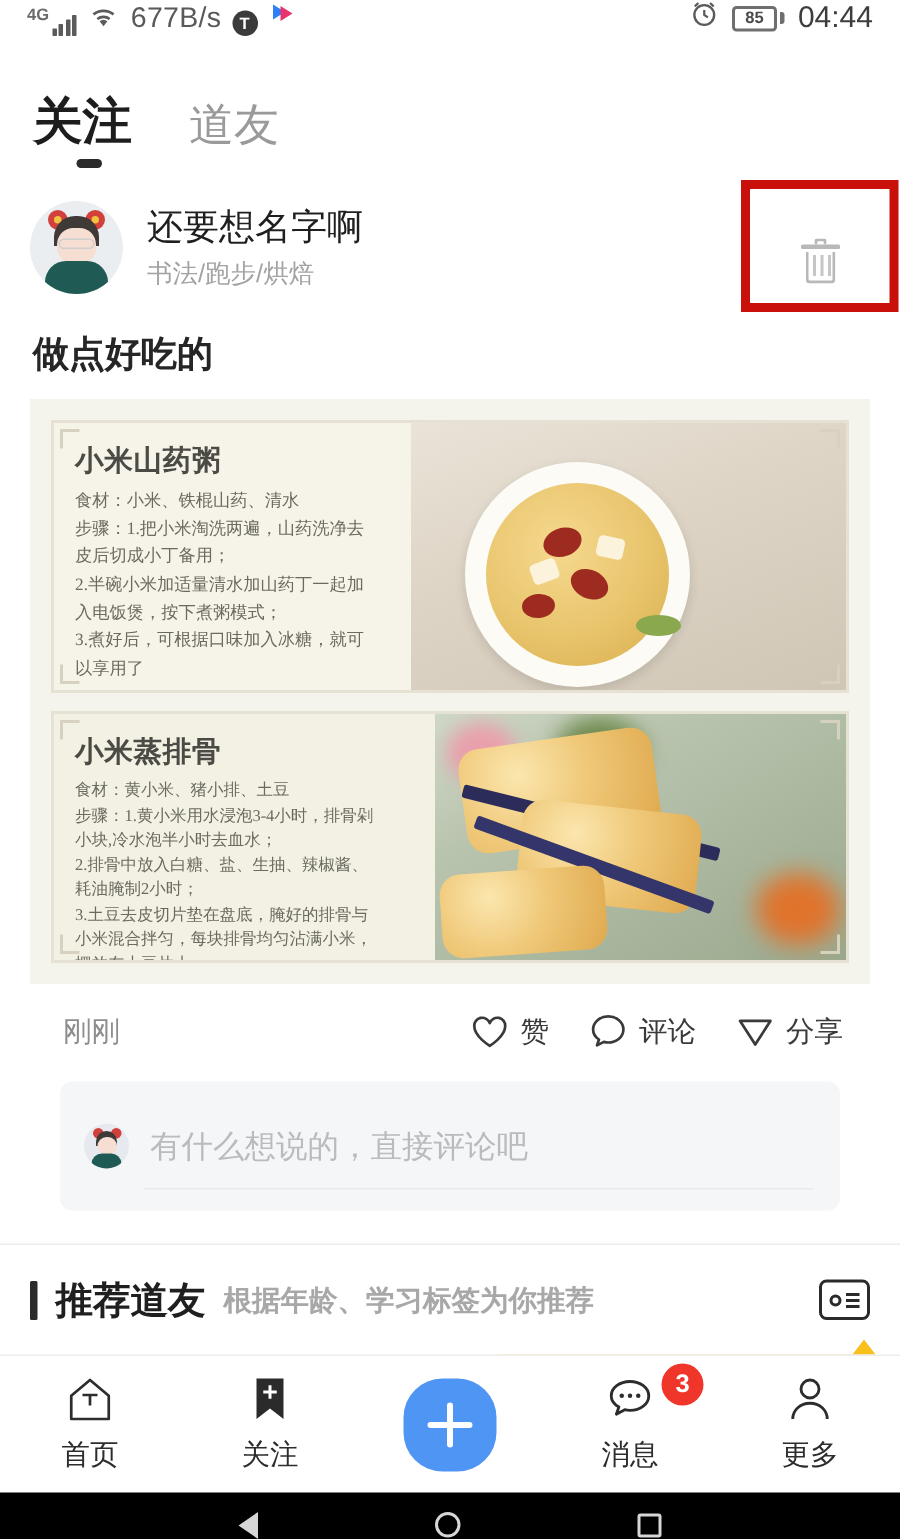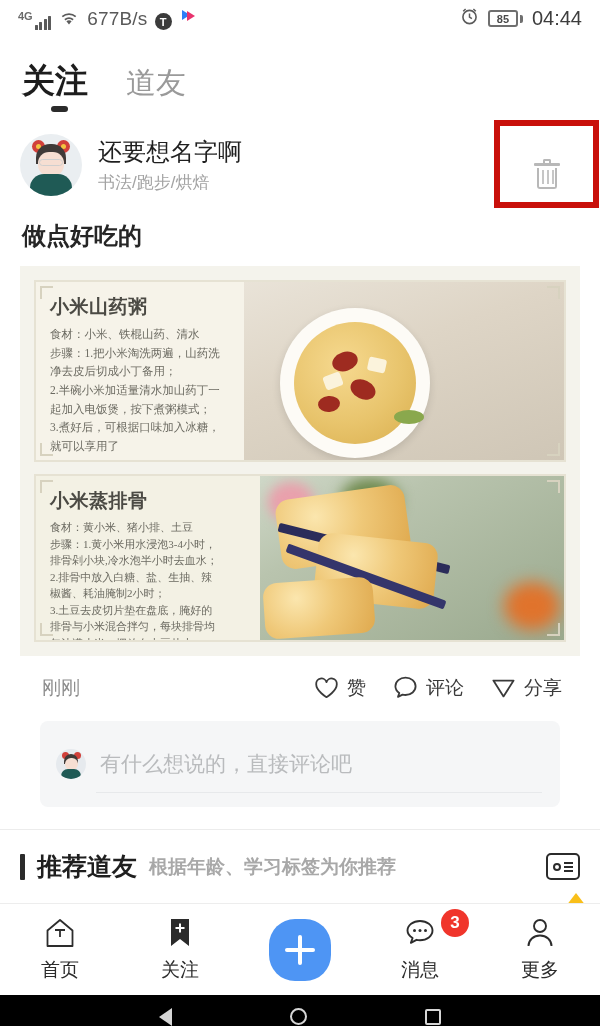--- a/index.html
+++ b/index.html
@@ -6,22 +6,22 @@
   html, body {
     width: 600px; height: 1026px;
     font-family: "Liberation Sans", "DejaVu Sans", sans-serif;
     background: #ffffff;
     overflow: hidden;
   }
   #app { position: relative; width: 600px; height: 1026px; background: #fff; }
 
   
   .statusbar {
-    height: 42px; display: flex; align-items: flex-end;
-    padding: 12px 18px; color: #5b5b5b;
+    height: 42px; display: flex; align-items: flex-start;
+    padding: 0 18px; color: #5b5b5b;
   }
   .sb-left { display: flex; align-items: flex-end; gap: 7px; }
   .sb-right { margin-left: auto; display: flex; align-items: center; gap: 9px; }
   .net-label { font-size: 11px; position: relative; top: -8px; margin-right: -5px; font-weight: 600; color:#6a6a6a;}
   .bars { display: flex; align-items: flex-end; gap: 1.5px; height: 16px; }
   .bars i { width: 3px; background: #5b5b5b; display: block; border-radius: .5px; }
   .bars i:nth-child(1){height:5px}.bars i:nth-child(2){height:8px}
   .bars i:nth-child(3){height:11px}.bars i:nth-child(4){height:14px}
   .speed { font-size: 19px; letter-spacing: .2px; color: #595959; }
   .dot-icon {
@@ -81,21 +81,21 @@
   .trash .can i:nth-child(1){left:3px}.trash .can i:nth-child(2){left:8px}.trash .can i:nth-child(3){left:13px}
 
   .post-title { font-size: 24px; color: #262626; font-weight: bold; margin: 18px 0 14px 2px; }
 
   
   .cards { background: #f4f3ec; padding: 14px 14px; }
   .recipe-card { position:relative; display:flex; overflow:hidden; }
   .recipe-card + .recipe-card { margin-top: 12px; }
   .rc1 { background: #f6f3e9; height: 182px; border: 2px solid #e6e2d3; }
   .rc2 { background: #f3f1e4; height: 168px; border: 2px solid #e6e2d3; gap: 16px; }
-  .rc-text { padding: 12px 24px 8px 14px; width: 208px; flex: 0 0 auto; position:relative; z-index:2;}
+  .rc-text { padding: 12px 24px 8px 14px; width: 238px; flex: 0 0 auto; position:relative; z-index:2;}
   .rc-title { font-size: 19px; color: #4b4a44; font-family:"Liberation Serif", serif; font-weight:600; letter-spacing:.5px;}
   .rc-body { font-size: 11.5px; color: #6b6a61; line-height: 1.62; margin-top: 5px; font-family:"Liberation Serif", serif;}
   .rc-photo { flex: 1 1 auto; position: relative; overflow: hidden; }
 
   
   .photo-congee { background: linear-gradient(160deg,#e9e3d8 0%,#ded5c6 40%,#cfc6b6 100%); }
   .bowl {
     position:absolute; left: 36px; top: 26px; width: 150px; height: 150px;
     border-radius: 50%; background: #fdfbf6; box-shadow: 0 3px 8px rgba(0,0,0,.12);
   }

